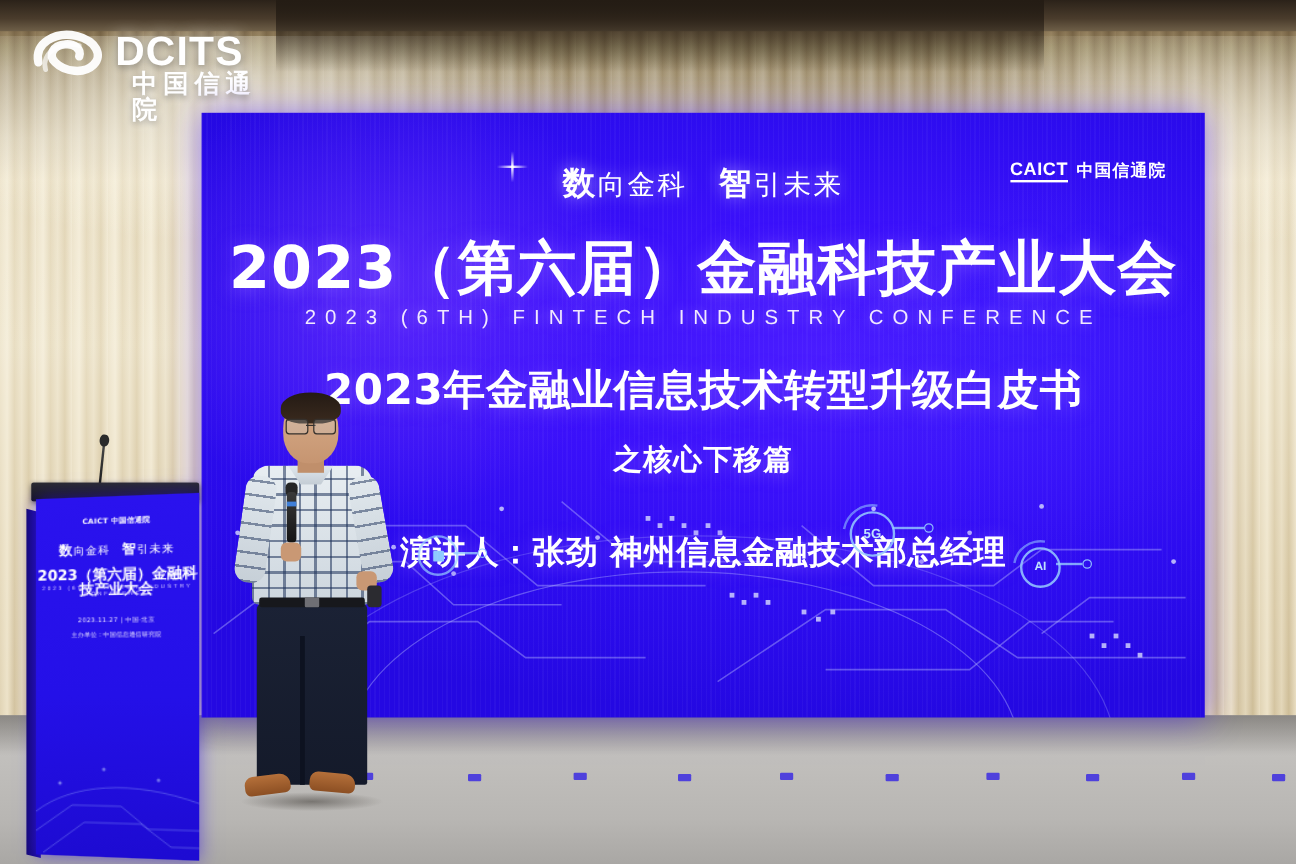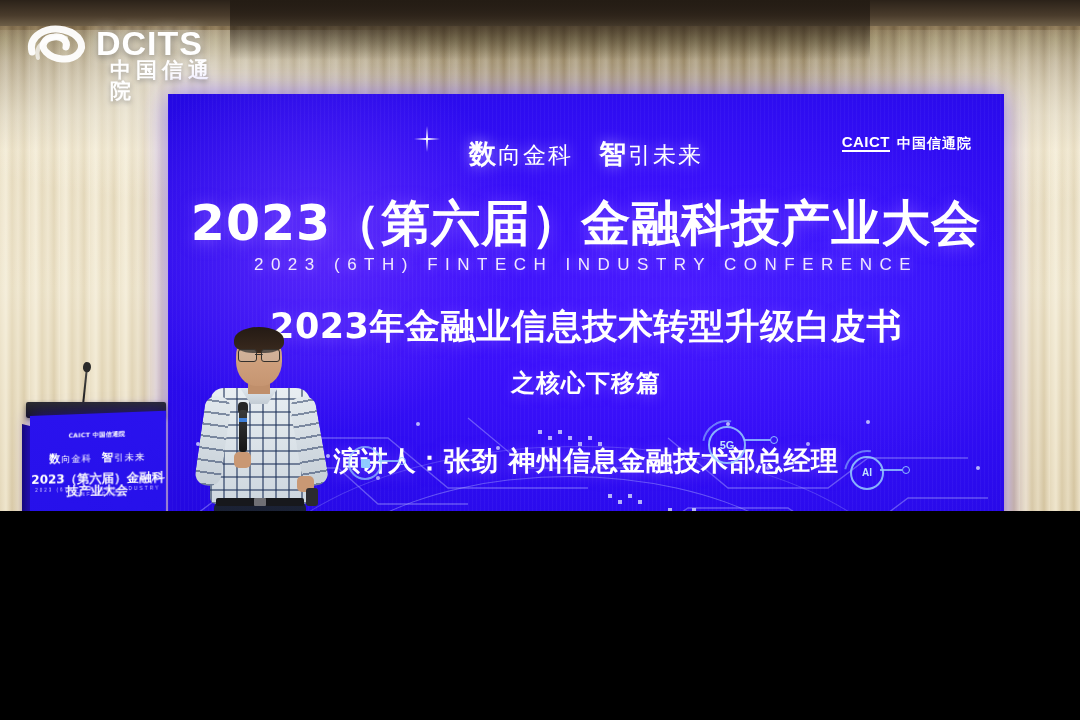--- a/index.html
+++ b/index.html
@@ -1,17 +1,17 @@
 <!DOCTYPE html>
 <html><head>
 <meta charset="utf-8">
 <style>
   html,body{margin:0;padding:0;background:#000;}
   body{width:1080px;height:720px;overflow:hidden;font-family:"Liberation Sans",sans-serif;}
-  #scene{position:relative;width:1080px;height:511px;overflow:hidden;background:#b9ae9b;}
+  #scene{position:relative;width:1080px;height:720px;overflow:hidden;background:#b9ae9b;}
 
   
   .curtain{
     position:absolute;left:0;top:0;width:1080px;height:640px;
     background:
       linear-gradient(to bottom, rgba(40,32,22,.55) 0px, rgba(70,58,42,.28) 60px, rgba(255,250,240,.10) 150px, rgba(0,0,0,0) 330px),
       repeating-linear-gradient(90deg,
         #c9bda6 0px, #ded3bd 6px, #b2a58d 12px, #cdc1aa 18px, #a89b83 24px, #d8ccb6 30px),
       linear-gradient(to bottom,#6b5e4a 0%,#cdc2ac 18%,#d9cfba 45%,#c3b7a0 75%,#b3a791 100%);
     background-blend-mode:normal,overlay,normal;

